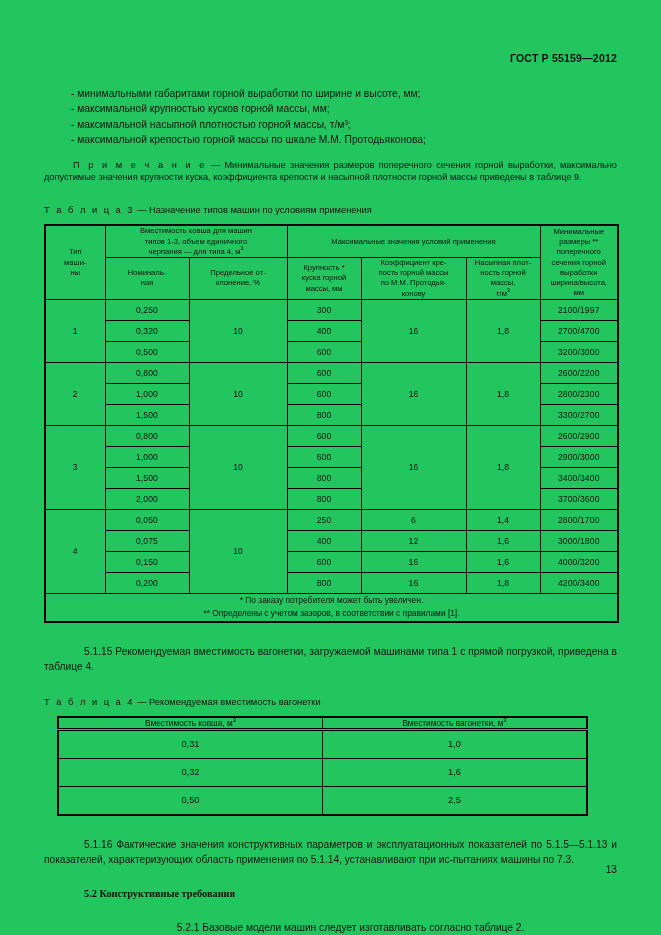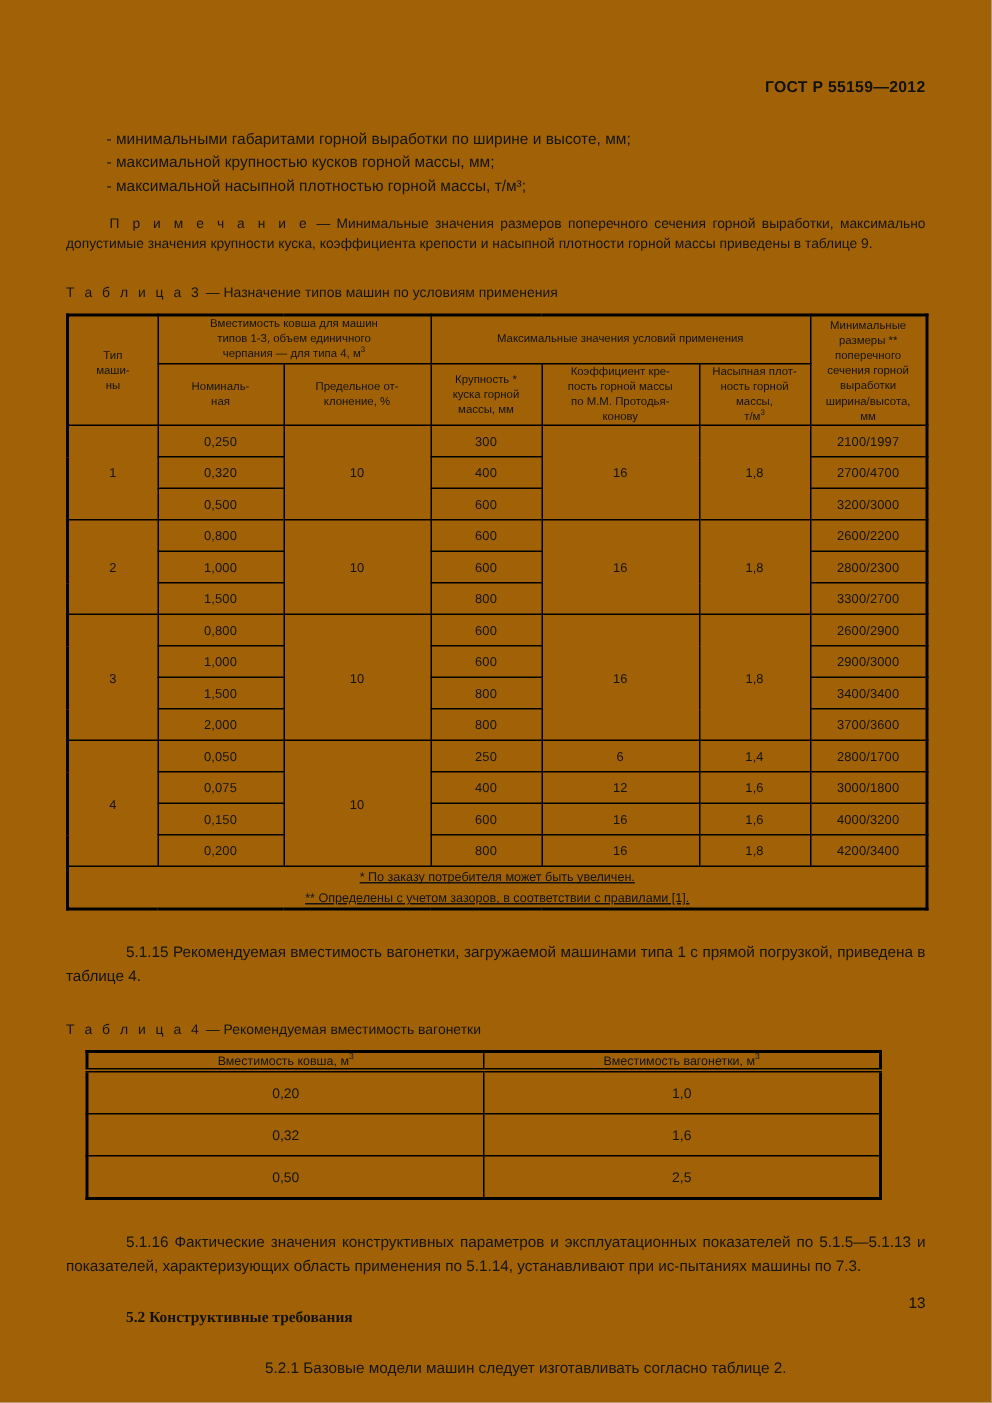--- a/index.html
+++ b/index.html
@@ -8,21 +8,21 @@
     padding: 0;
     background: #c8c8c8;
   }
   body {
     font-family: "Liberation Sans", sans-serif;
   }
   .page {
     position: relative;
     width: 661px;
     height: 935px;
-    background: #a16207;
+    background: #22c55e;
     margin: 0 auto;
     overflow: hidden;
     box-sizing: border-box;
   }
   .content {
     position: absolute;
     left: 44px;
     top: 52px;
     width: 573px;
   }
@@ -100,21 +100,21 @@
   }
   .grp-top td { border-top: 2px solid #000; }
   .hdr-bot th { border-bottom: 2px solid #000; }
   .footnotes td {
     text-align: left;
     font-size: 8.4px;
     line-height: 13.4px;
     padding: 4px 0 5px 6px;
     border-top: 2px solid #000;
   }
-  .footnotes .fn { display: block; white-space: nowrap; text-decoration: underline; }
+  .footnotes .fn { display: block; white-space: nowrap; }
   .body-par {
     font-size: 10.2px;
     color: #141414;
     line-height: 15.6px;
     text-align: justify;
     margin: 21px 0 0 0;
   }
   .body-par .indent { display: inline-block; width: 40px; }
   .t4 { margin-top: 0; }
   .t4 th {
@@ -148,20 +148,21 @@
 
 <div class="page">
   <div class="content">
 
     <div class="doc-header">ГОСТ Р 55159—2012</div>
 
     <ul class="bullet-list">
       <li>- минимальными габаритами горной выработки по ширине и высоте, мм;</li>
       <li>- максимальной крупностью кусков горной массы, мм;</li>
       <li>- максимальной насыпной плотностью горной массы, т/м³;</li>
+      <li>- максимальной крепостью горной массы по шкале М.М. Протодьяконова;</li>
     </ul>
 
     <p class="note-par">
       <span class="indent"></span><span class="sp">П р и м е ч а н и е</span>
       <span>—</span>
       <span>Минимальные значения размеров поперечного сечения горной выработки, максимально допустимые значения крупности куска, коэффициента крепости и насыпной плотности горной массы приведены в таблице 9.</span>
     </p>
 
     <div class="table-caption">
       <span class="sp">Т а б л и ц а 3</span>
@@ -317,21 +318,21 @@
         <col style="width:50%">
       </colgroup>
       <thead>
         <tr class="hdr-bot">
           <th>Вместимость ковша, м<sup>3</sup></th>
           <th>Вместимость вагонетки, м<sup>3</sup></th>
         </tr>
       </thead>
       <tbody>
         <tr>
-          <td>0,20</td>
+          <td>0,31</td>
           <td>1,0</td>
         </tr>
         <tr>
           <td>0,32</td>
           <td>1,6</td>
         </tr>
         <tr>
           <td>0,50</td>
           <td>2,5</td>
         </tr>

